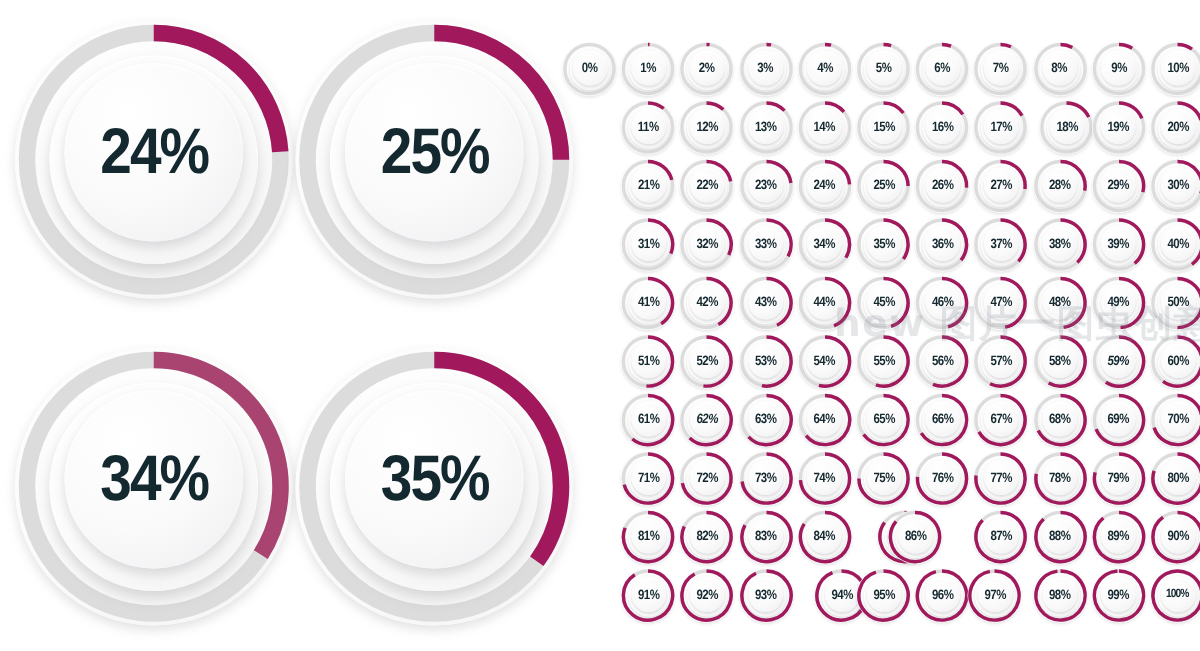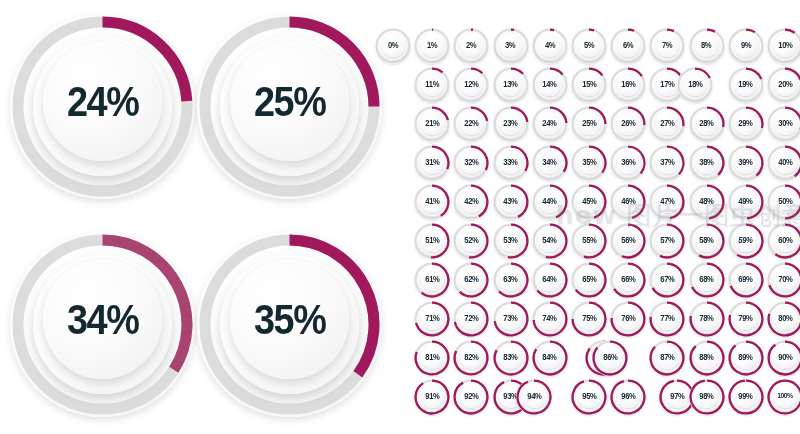--- a/index.html
+++ b/index.html
@@ -319,21 +319,21 @@
         <div class="sm-outer"></div>
         <svg class="sm-ring-svg" viewBox="0 0 36 36">
           <circle cx="18" cy="18" r="16.4" fill="none" stroke="#dcdcdd" stroke-width="2.3"></circle>
           <path d="M 18 1.6000000000000014 A 16.4 16.4 0 0 1 32.37142955271936 10.099239744731872" fill="none" stroke="#A2185C" stroke-width="2.3" stroke-linecap="butt"></path>
         </svg>
         <div class="sm-mid"></div>
         <div class="sm-inner">
           <span class="sm-label">17%</span>
         </div>
       </div>
-      <div class="sm-gauge" style="left: 677px; top: 67px;">
+      <div class="sm-gauge" style="left: 693px; top: 67px;">
         <div class="sm-outer"></div>
         <svg class="sm-ring-svg" viewBox="0 0 36 36">
           <circle cx="18" cy="18" r="16.4" fill="none" stroke="#dcdcdd" stroke-width="2.3"></circle>
           <path d="M 18 1.6000000000000014 A 16.4 16.4 0 0 1 32.83916366044272 11.017219618332808" fill="none" stroke="#A2185C" stroke-width="2.3" stroke-linecap="butt"></path>
         </svg>
         <div class="sm-mid"></div>
         <div class="sm-inner">
           <span class="sm-label">18%</span>
         </div>
       </div>
@@ -803,21 +803,21 @@
         <div class="sm-outer"></div>
         <svg class="sm-ring-svg" viewBox="0 0 36 36">
           <circle cx="18" cy="18" r="16.4" fill="none" stroke="#dcdcdd" stroke-width="2.3"></circle>
           <path d="M 18 1.6000000000000014 A 16.4 16.4 0 1 1 7.546246568121495 30.636417181522944" fill="none" stroke="#A2185C" stroke-width="2.3" stroke-linecap="butt"></path>
         </svg>
         <div class="sm-mid"></div>
         <div class="sm-inner">
           <span class="sm-label">61%</span>
         </div>
       </div>
-      <div class="sm-gauge" style="left: 453.4px; top: 262px;">
+      <div class="sm-gauge" style="left: 453.4px; top: 262px; font-style: italic;">
         <div class="sm-outer"></div>
         <svg class="sm-ring-svg" viewBox="0 0 36 36">
           <circle cx="18" cy="18" r="16.4" fill="none" stroke="#dcdcdd" stroke-width="2.3"></circle>
           <path d="M 18 1.6000000000000014 A 16.4 16.4 0 1 1 6.7734274627695115 29.955085489711152" fill="none" stroke="#A2185C" stroke-width="2.3" stroke-linecap="butt"></path>
         </svg>
         <div class="sm-mid"></div>
         <div class="sm-inner">
           <span class="sm-label">62%</span>
         </div>
       </div>
@@ -1155,21 +1155,21 @@
         <div class="sm-outer"></div>
         <svg class="sm-ring-svg" viewBox="0 0 36 36">
           <circle cx="18" cy="18" r="16.4" fill="none" stroke="#dcdcdd" stroke-width="2.3"></circle>
           <path d="M 18 1.6000000000000014 A 16.4 16.4 0 1 1 11.017219618332804 3.1608363395572834" fill="none" stroke="#A2185C" stroke-width="2.3" stroke-linecap="butt"></path>
         </svg>
         <div class="sm-mid"></div>
         <div class="sm-inner">
           <span class="sm-label">93%</span>
         </div>
       </div>
-      <div class="sm-gauge" style="left: 516px; top: 379px;">
+      <div class="sm-gauge" style="left: 543px; top: 379px;">
         <div class="sm-outer"></div>
         <svg class="sm-ring-svg" viewBox="0 0 36 36">
           <circle cx="18" cy="18" r="16.4" fill="none" stroke="#dcdcdd" stroke-width="2.3"></circle>
           <path d="M 18 1.6000000000000014 A 16.4 16.4 0 1 1 11.962757335971272 2.751665631432683" fill="none" stroke="#A2185C" stroke-width="2.3" stroke-linecap="butt"></path>
         </svg>
         <div class="sm-mid"></div>
         <div class="sm-inner">
           <span class="sm-label">94%</span>
         </div>
       </div>
@@ -1188,21 +1188,21 @@
         <div class="sm-outer"></div>
         <svg class="sm-ring-svg" viewBox="0 0 36 36">
           <circle cx="18" cy="18" r="16.4" fill="none" stroke="#dcdcdd" stroke-width="2.3"></circle>
           <path d="M 18 1.6000000000000014 A 16.4 16.4 0 1 1 13.921485850496374 2.115236157490454" fill="none" stroke="#A2185C" stroke-width="2.3" stroke-linecap="butt"></path>
         </svg>
         <div class="sm-mid"></div>
         <div class="sm-inner">
           <span class="sm-label">96%</span>
         </div>
       </div>
-      <div class="sm-gauge" style="left: 659px; top: 379px;">
+      <div class="sm-gauge" style="left: 645px; top: 379px;">
         <div class="sm-outer"></div>
         <svg class="sm-ring-svg" viewBox="0 0 36 36">
           <circle cx="18" cy="18" r="16.4" fill="none" stroke="#dcdcdd" stroke-width="2.3"></circle>
           <path d="M 18 1.6000000000000014 A 16.4 16.4 0 1 1 14.926946440794103 1.8904890880495095" fill="none" stroke="#A2185C" stroke-width="2.3" stroke-linecap="butt"></path>
         </svg>
         <div class="sm-mid"></div>
         <div class="sm-inner">
           <span class="sm-label">97%</span>
         </div>
       </div>

